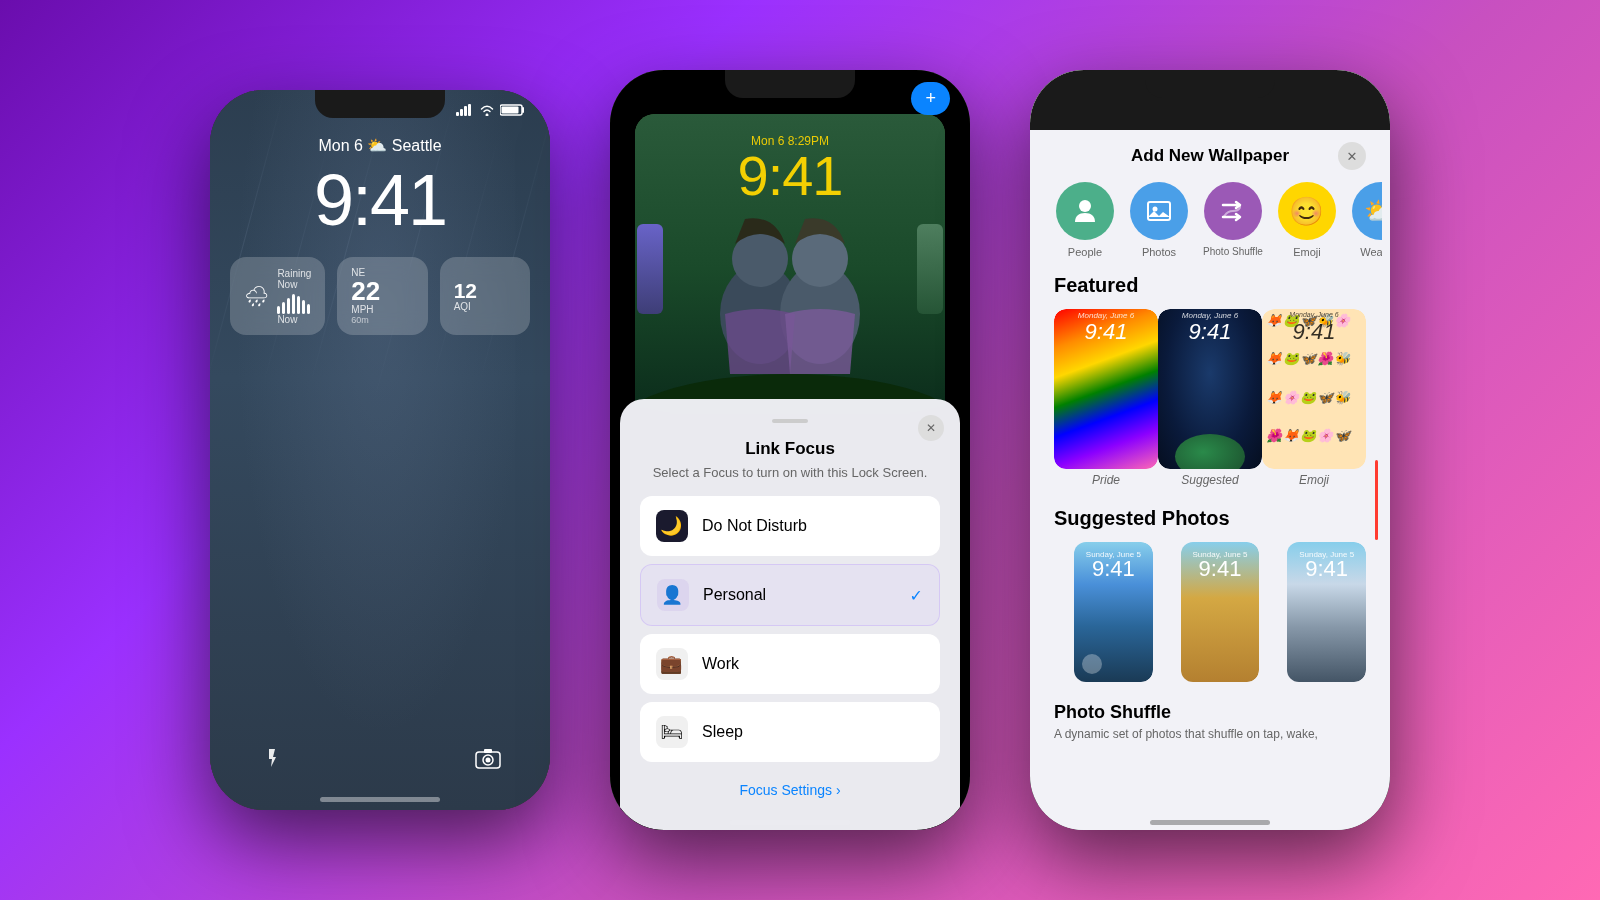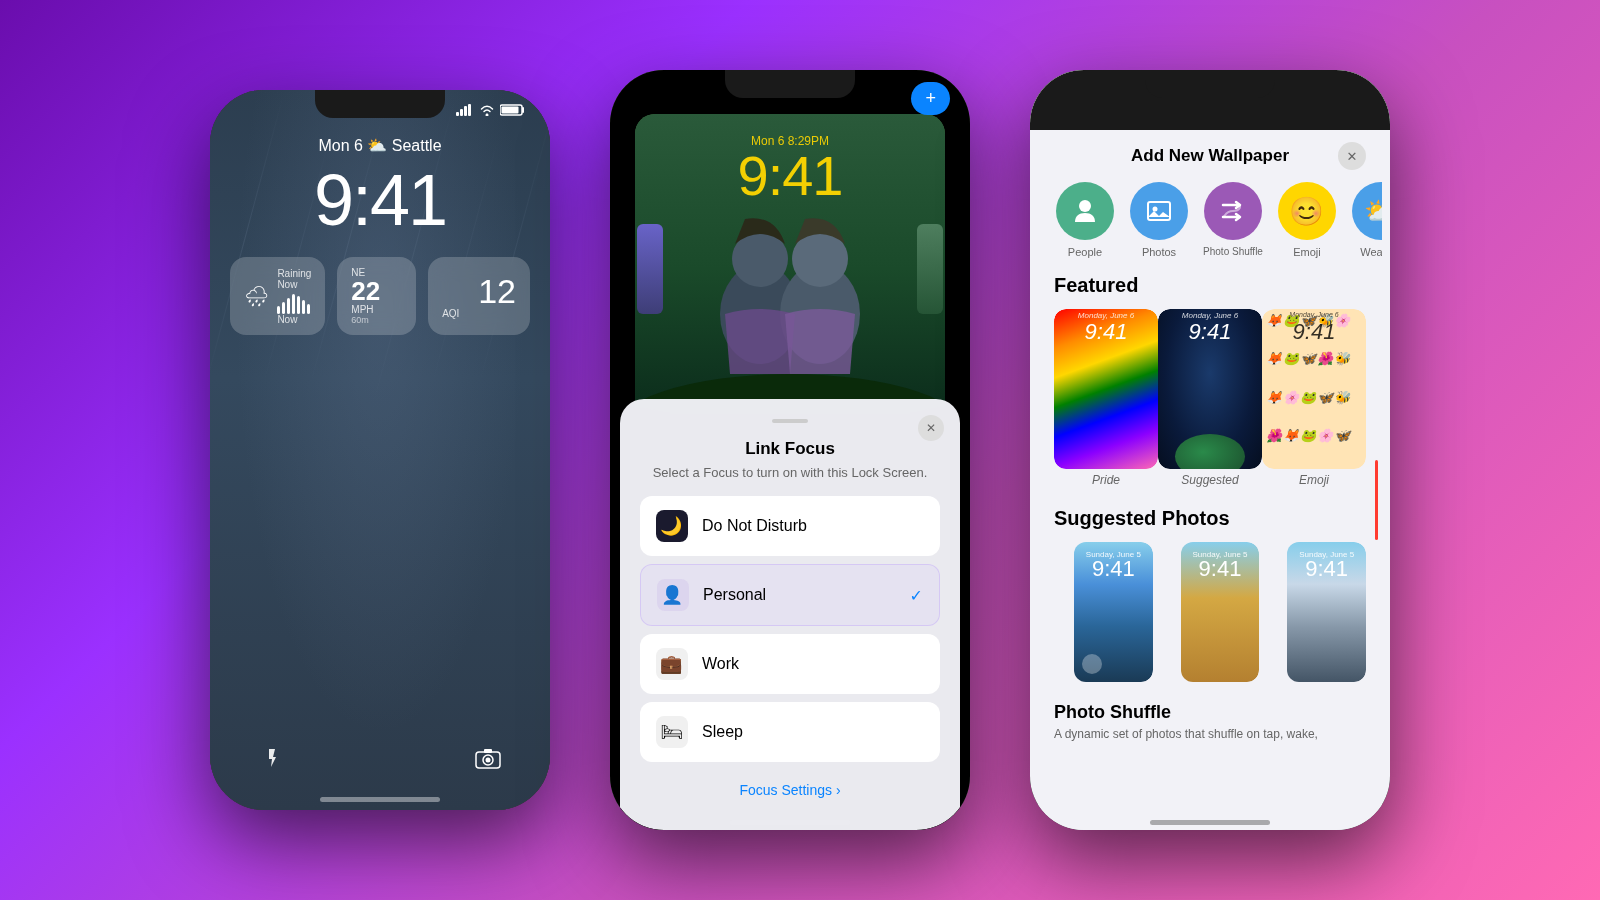--- a/index.html
+++ b/index.html
@@ -642,21 +642,21 @@
         <div>
           <div style="font-size:10px;opacity:0.8;">NE</div>
           <div style="font-size:26px;font-weight:600;line-height:1;">22</div>
           <div style="font-size:10px;opacity:0.8;">MPH</div>
           <div style="font-size:9px;opacity:0.6;">60m</div>
         </div>
       </div>
 
       <div class="widget-pill">
         <div>
-          <div style="font-size:34px;font-weight:400;line-height:1;margin-left:36px;">12</div>
+          <div style="font-size:21px;font-weight:700;line-height:1;">12</div>
           <div style="font-size:10px;opacity:0.8;">AQI</div>
         </div>
       </div>
     </div>
 
     <div class="lock-bottom">
       <div class="lock-icon">
         <svg width="22" height="22" viewBox="0 0 22 22" fill="white">
           <path d="M8 2 L14 2 L12 10 L15 10 L10 20 L11 12 L8 12 Z" opacity="0.9"></path>
         </svg>

